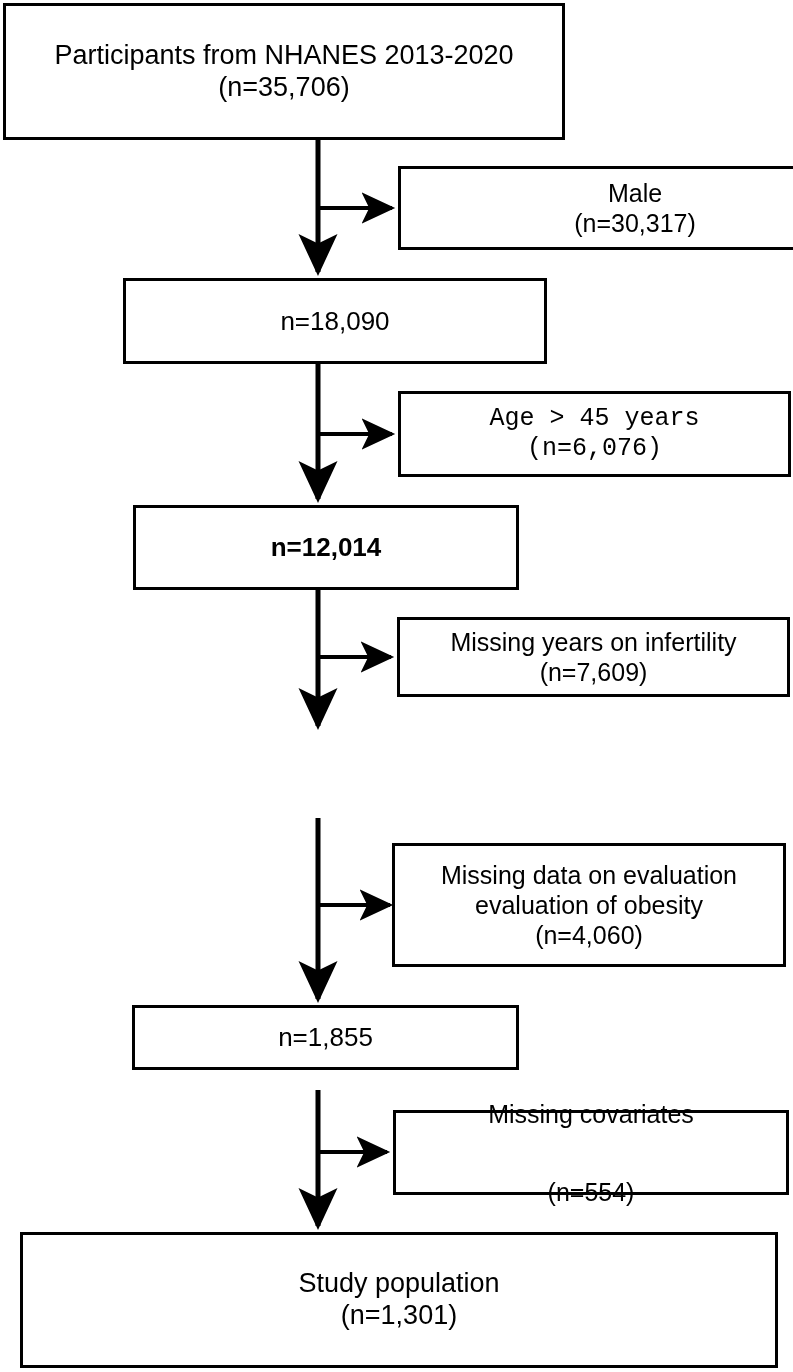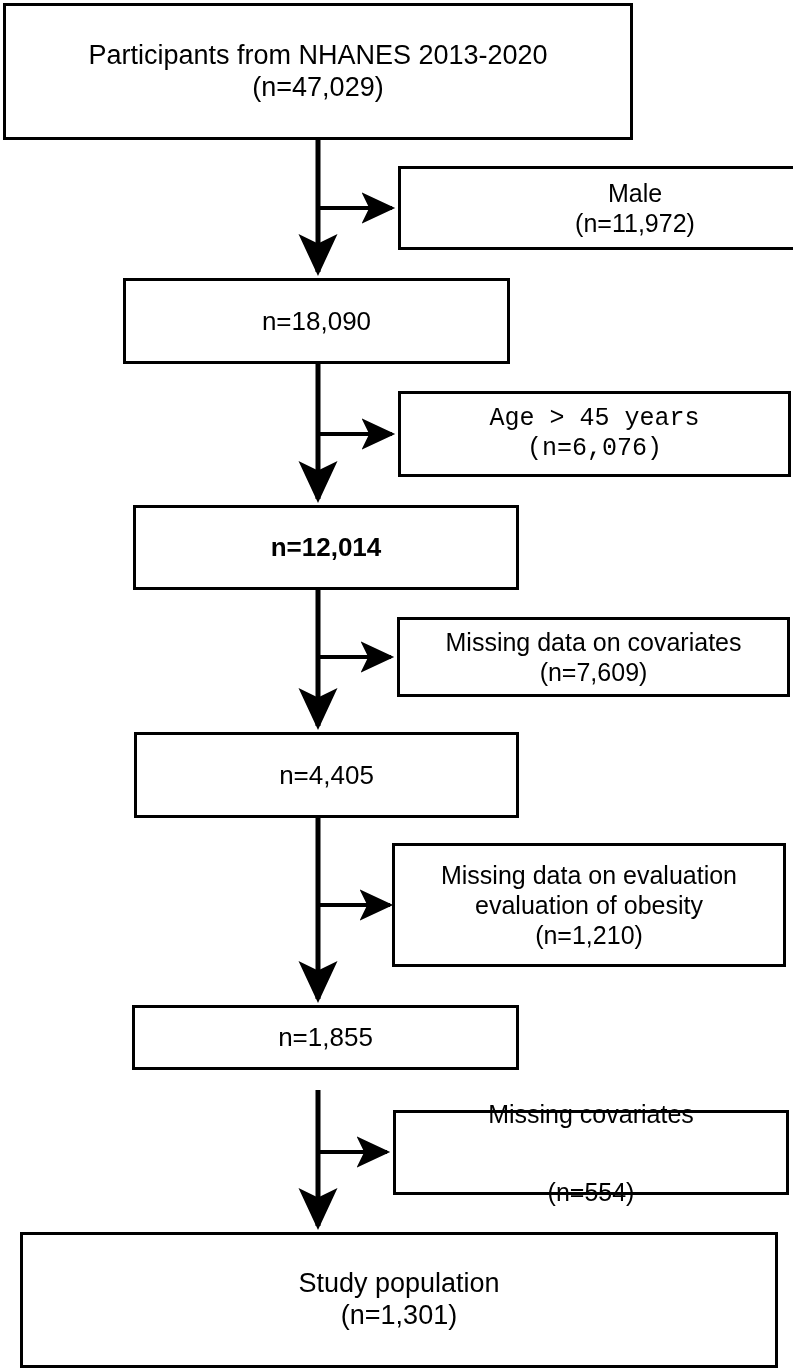--- a/index.html
+++ b/index.html
@@ -81,56 +81,53 @@
 
     <g stroke="#000000" stroke-width="4" fill="none">
       <line x1="318" y1="208" x2="392" y2="208" marker-end="url(#arrowhead)"></line>
       <line x1="318" y1="434" x2="392" y2="434" marker-end="url(#arrowhead)"></line>
       <line x1="318" y1="657" x2="391" y2="657" marker-end="url(#arrowhead)"></line>
       <line x1="318" y1="905" x2="390" y2="905" marker-end="url(#arrowhead)"></line>
       <line x1="318" y1="1152" x2="387" y2="1152" marker-end="url(#arrowhead)"></line>
     </g>
   </svg>
 
-  <div class="node main-terminal" style="left:3px; top:3px; width:630px; height:137px;">
+  <div class="node main-terminal" style="left:3px; top:3px; width:562px; height:137px;">
     <span class="line">Participants from NHANES 2013-2020</span>
-    <span class="line">(n=47,029)</span>
+    <span class="line">(n=35,706)</span>
   </div>
 
   <div class="node exclude-node" style="left:398px; top:166px; width:474px; height:84px;">
     <span class="line">Male</span>
-    <span class="line">(n=11,972)</span>
+    <span class="line">(n=30,317)</span>
   </div>
 
-  <div class="node count-node" style="left:123px; top:278px; width:387px; height:86px;">
+  <div class="node count-node" style="left:123px; top:278px; width:424px; height:86px;">
     <span class="line">n=18,090</span>
   </div>
 
   <div class="node exclude-node" style="left:398px; top:391px; width:393px; height:86px;font-family:Liberation Mono, monospace;">
     <span class="line">Age &gt; 45 years</span>
     <span class="line">(n=6,076)</span>
   </div>
 
   <div class="node count-node" style="left:133px; top:505px; width:386px; height:85px;font-weight:bold;">
     <span class="line">n=12,014</span>
   </div>
 
   <div class="node exclude-node" style="left:397px; top:617px; width:393px; height:80px;">
-    <span class="line">Missing data on covariates</span>
+    <span class="line">Missing years on infertility</span>
     <span class="line">(n=7,609)</span>
   </div>
 
-  <div class="node count-node" style="left:134px; top:732px; width:385px; height:86px;">
-    <span class="line">n=4,405</span>
-  </div>
 
   <div class="node exclude-node" style="left:392px; top:843px; width:394px; height:124px;">
     <span class="line">Missing data on evaluation</span>
     <span class="line">evaluation of obesity</span>
-    <span class="line">(n=1,210)</span>
+    <span class="line">(n=4,060)</span>
   </div>
 
   <div class="node count-node" style="left:132px; top:1005px; width:387px; height:65px;">
     <span class="line">n=1,855</span>
   </div>
 
   <div class="node exclude-node" style="left:393px; top:1110px; width:396px; height:85px;gap:48px;">
     <span class="line">Missing covariates</span>
     <span class="line">(n=554)</span>
   </div>

